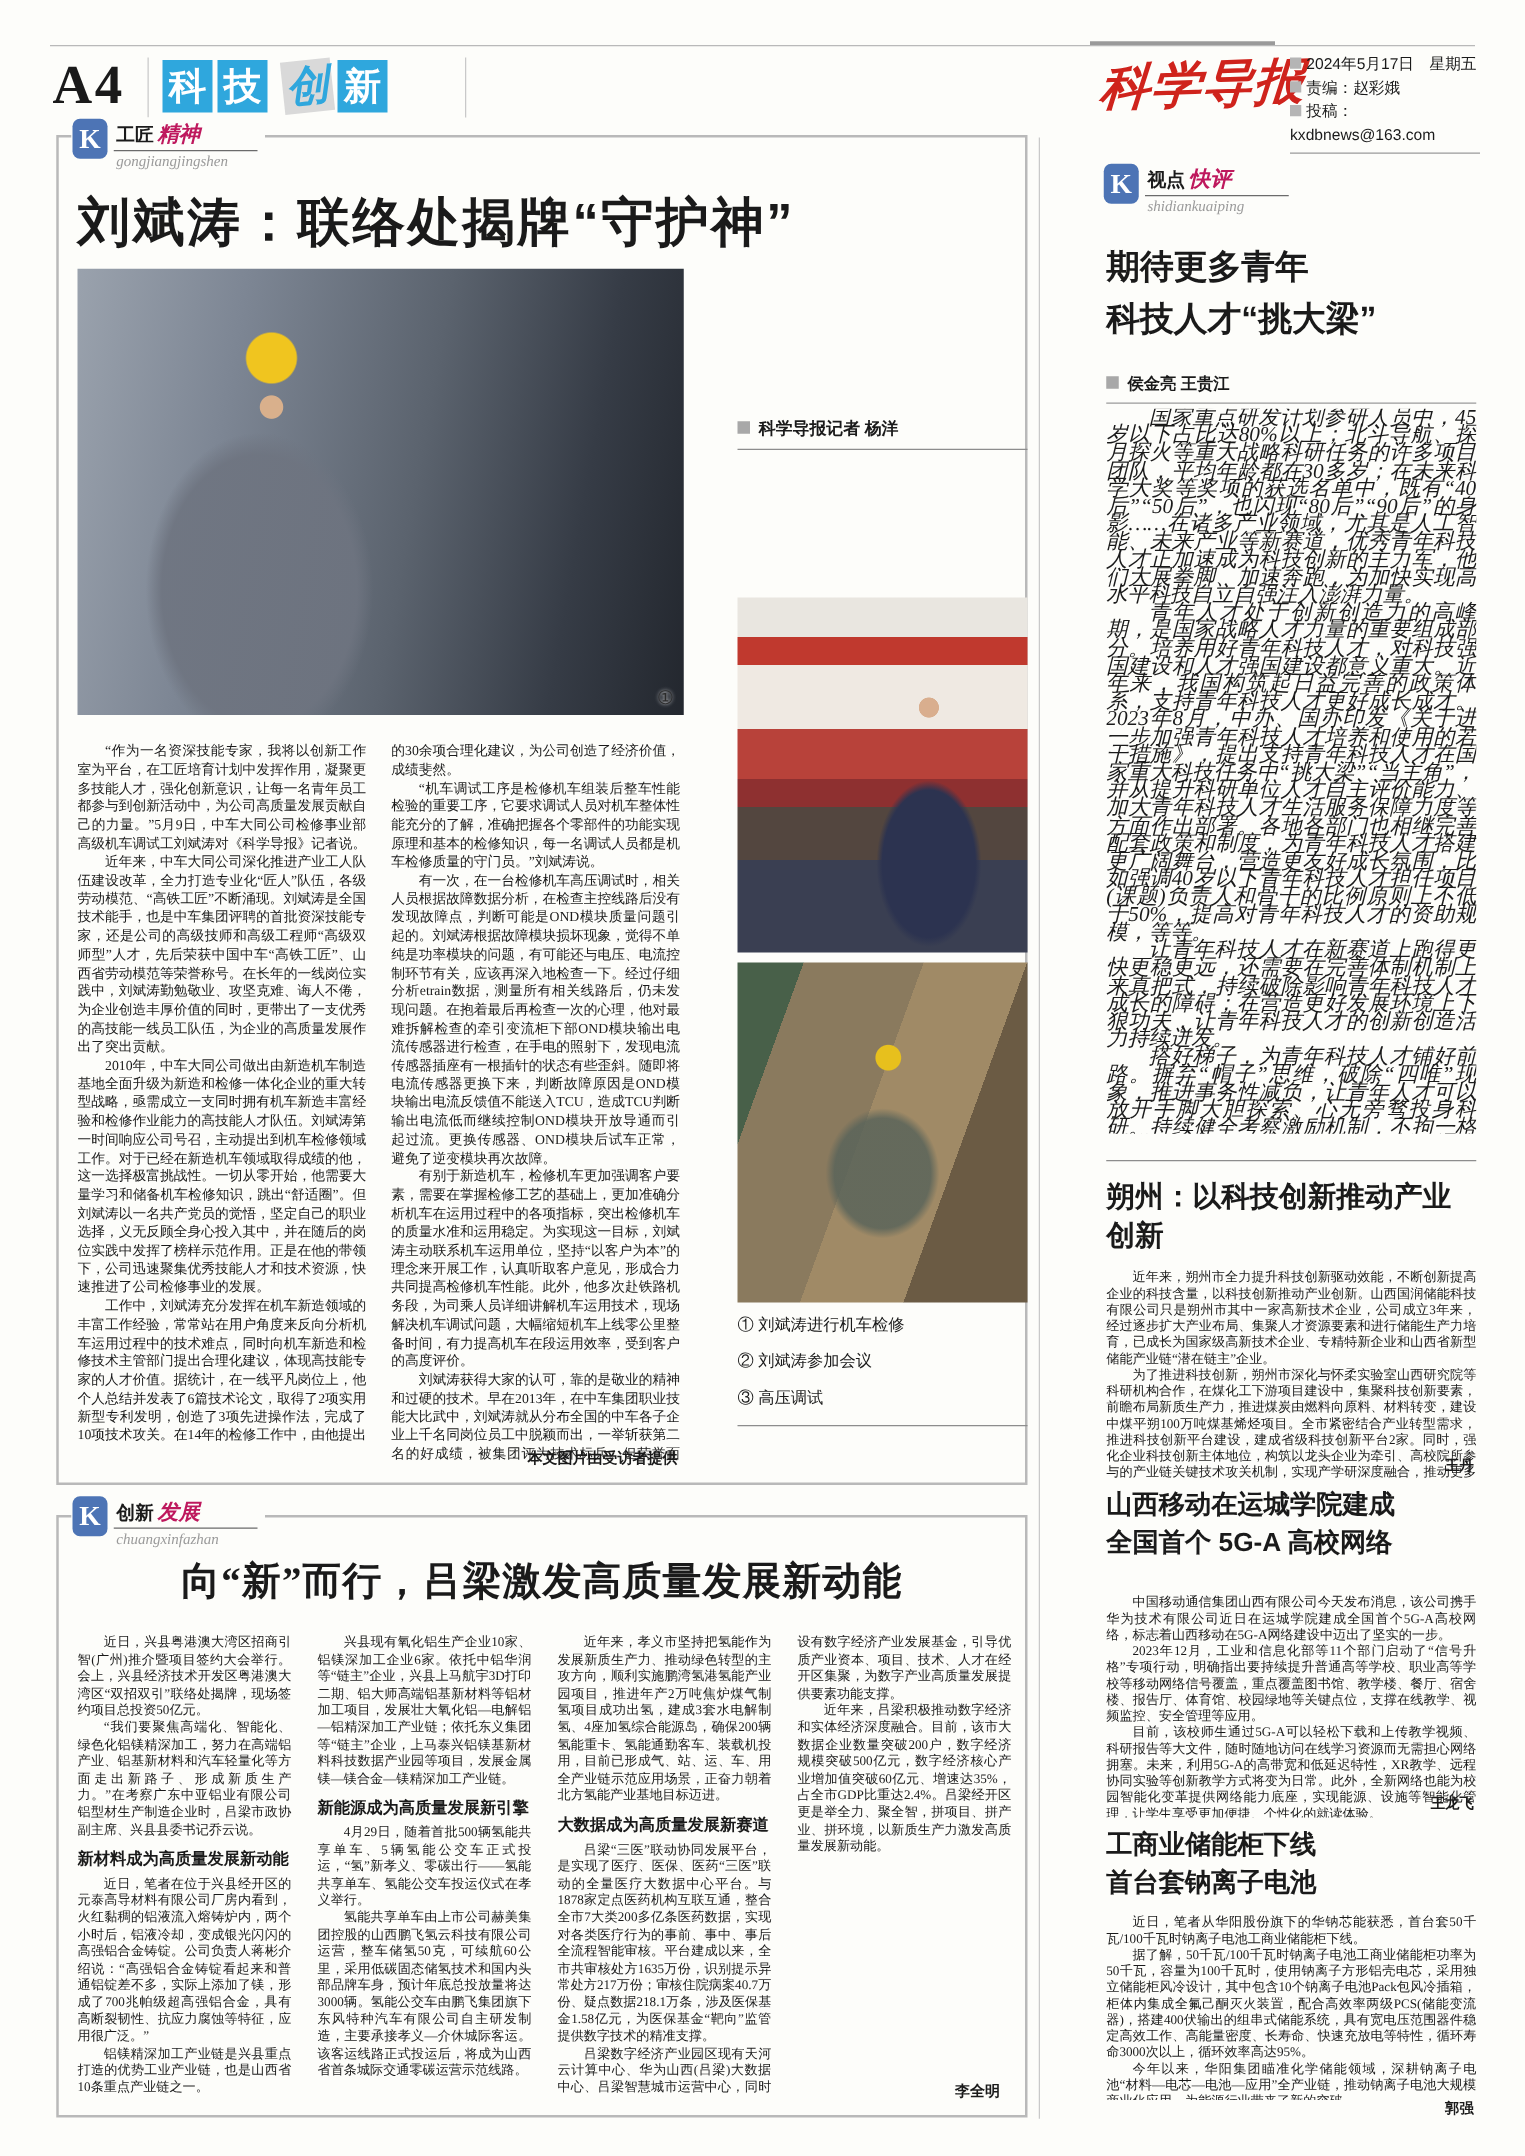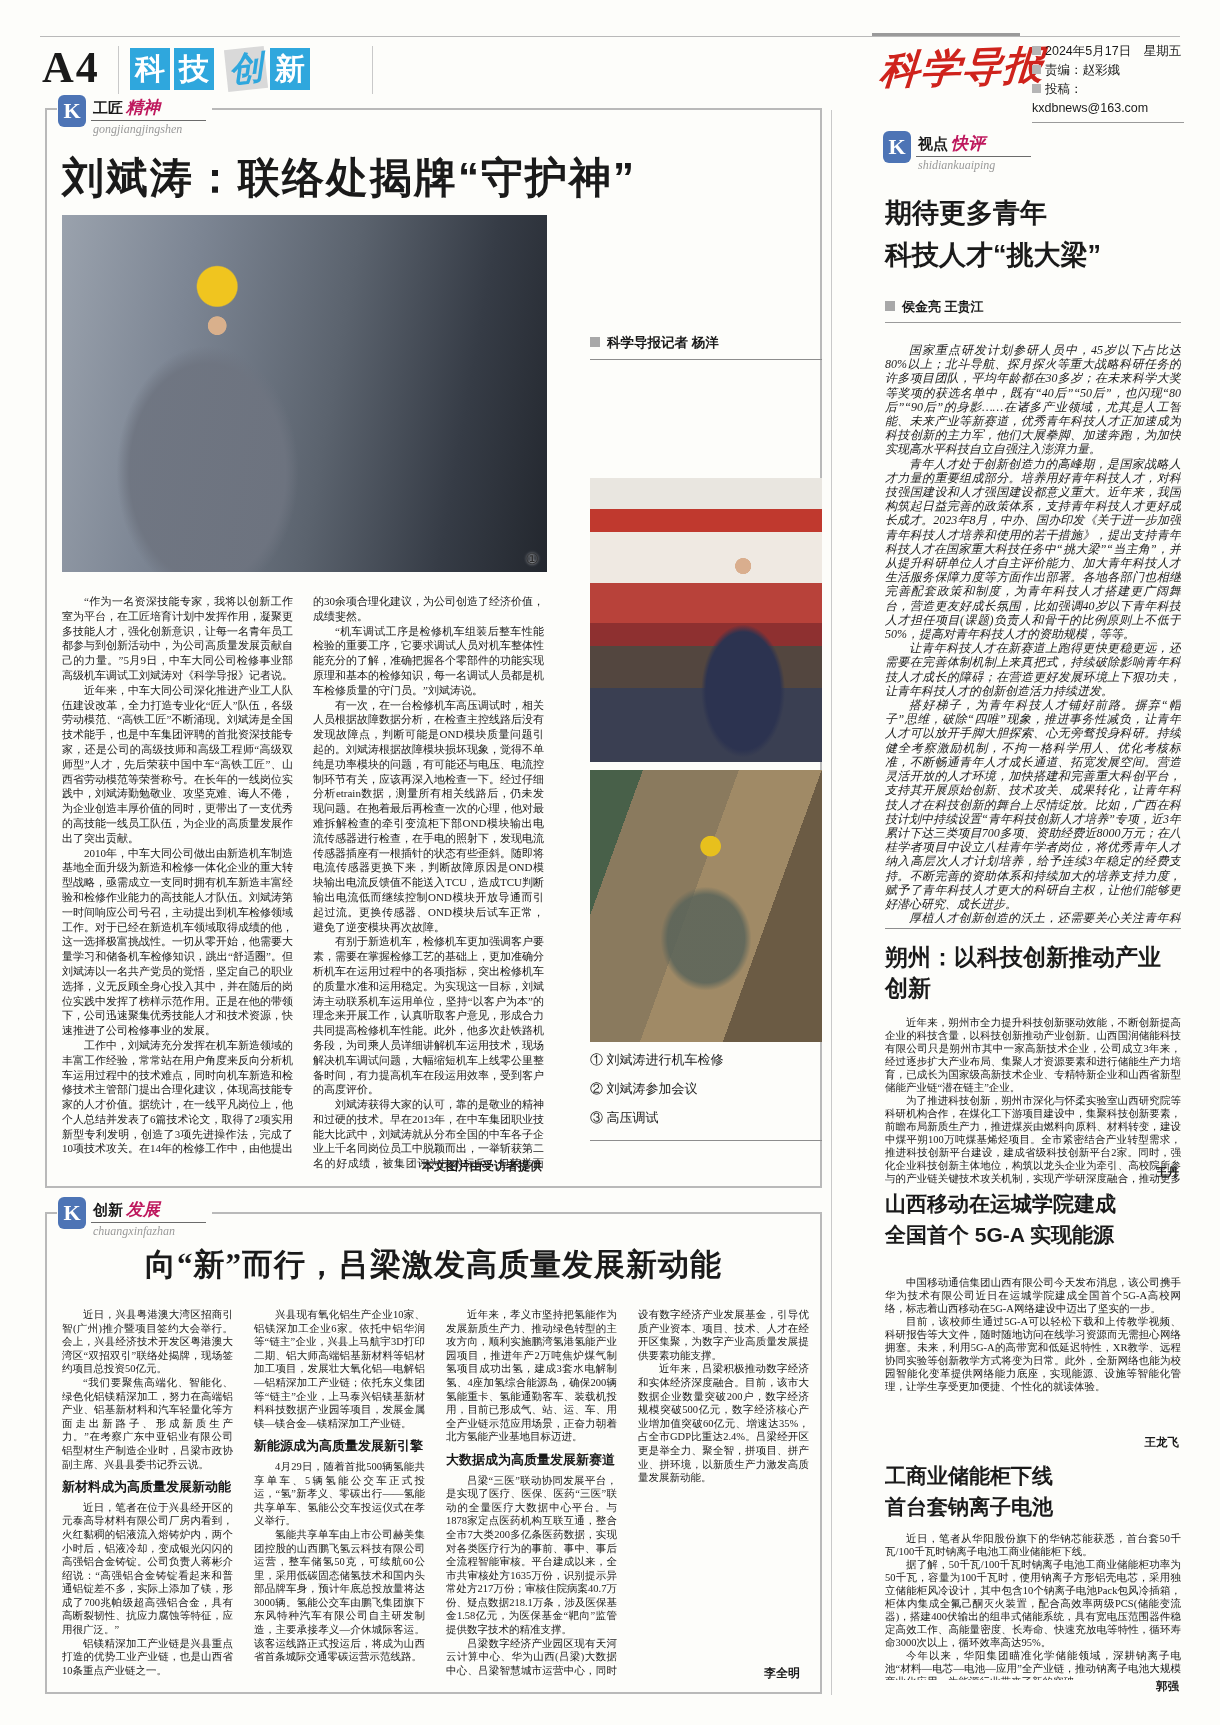--- a/index.html
+++ b/index.html
@@ -77,22 +77,22 @@
          column-fill:auto;font-size:10.5px;line-height:13.6px;text-align:justify;overflow:hidden;}
   .lflow h4{margin:9px 0 7px;font-size:13px;font-family:"Liberation Sans",sans-serif;text-indent:0;}
   .sig{position:absolute;font-size:12px;font-weight:bold;font-family:"Liberation Sans",sans-serif;}
   .sig-li{right:20px;bottom:10px;}
   
   .rbadge{left:882px;top:130px;}
   .essay-headline{left:885px;top:192px;font-size:27px;font-weight:700;line-height:42px;
                   font-family:"Liberation Sans","DejaVu Sans",sans-serif;}
   .essay-byline{left:885px;top:298px;width:296px;font-size:13px;font-weight:bold;
                 font-family:"Liberation Sans",sans-serif;border-bottom:1px solid #9a9a9a;padding-bottom:6px;}
-  .essay-body{left:885px;top:343px;width:296px;height:580px;overflow:hidden;
-              font-size:12px;line-height:14.2px;font-style:italic;text-align:justify;}
+  .essay-body{left:885px;top:327px;width:296px;height:580px;overflow:hidden;
+              font-size:17px;line-height:14.2px;font-style:italic;text-align:justify;}
   .essay-body p{margin:0;text-indent:2em;}
   .hdivider{left:885px;top:928px;width:296px;height:1px;background:#8d8d8d;}
   .rart{width:296px;}
   .rart h2{margin:0;font-family:"Liberation Sans","DejaVu Sans",sans-serif;}
   .rbody{overflow:hidden;font-size:10.5px;line-height:13px;text-align:justify;}
   .rsig{position:absolute;right:2px;bottom:0;font-size:11.5px;font-weight:bold;
         font-family:"Liberation Sans",sans-serif;}
   .art-shuozhou{left:885px;top:942px;height:238px;}
   .art-shuozhou h2{font-size:23px;}
   .art-shuozhou .rbody{margin-top:12px;height:168px;}
@@ -211,24 +211,25 @@
   <div class="rbody">
       <p>近年来，朔州市全力提升科技创新驱动效能，不断创新提高企业的科技含量，以科技创新推动产业创新。山西国润储能科技有限公司只是朔州市其中一家高新技术企业，公司成立3年来，经过逐步扩大产业布局、集聚人才资源要素和进行储能生产力培育，已成长为国家级高新技术企业、专精特新企业和山西省新型储能产业链“潜在链主”企业。</p>
       <p>为了推进科技创新，朔州市深化与怀柔实验室山西研究院等科研机构合作，在煤化工下游项目建设中，集聚科技创新要素，前瞻布局新质生产力，推进煤炭由燃料向原料、材料转变，建设中煤平朔100万吨煤基烯烃项目。全市紧密结合产业转型需求，推进科技创新平台建设，建成省级科技创新平台2家。同时，强化企业科技创新主体地位，构筑以龙头企业为牵引、高校院所参与的产业链关键技术攻关机制，实现产学研深度融合，推动更多科技创新成果转化为新的产业增长点。</p>
     </div>
   <div class="rsig">王丹</div>
 </div>
 
 <div class="abs rart art-5g" style="position:absolute;">
   <h2>
     <div>山西移动在运城学院建成</div>
-    <div>全国首个 5G-A 实现能源</div>
+    <div>全国首个 5G-A 高校网络</div>
   </h2>
   <div class="rbody">
       <p>中国移动通信集团山西有限公司今天发布消息，该公司携手华为技术有限公司近日在运城学院建成全国首个5G-A高校网络，标志着山西移动在5G-A网络建设中迈出了坚实的一步。</p>
+      <p>2023年12月，工业和信息化部等11个部门启动了“信号升格”专项行动，明确指出要持续提升普通高等学校、职业高等学校等移动网络信号覆盖，重点覆盖图书馆、教学楼、餐厅、宿舍楼、报告厅、体育馆、校园绿地等关键点位，支撑在线教学、视频监控、安全管理等应用。</p>
       <p>目前，该校师生通过5G-A可以轻松下载和上传教学视频、科研报告等大文件，随时随地访问在线学习资源而无需担心网络拥塞。未来，利用5G-A的高带宽和低延迟特性，XR教学、远程协同实验等创新教学方式将变为日常。此外，全新网络也能为校园智能化变革提供网络能力底座，实现能源、设施等智能化管理，让学生享受更加便捷、个性化的就读体验。</p>
     </div>
   <div class="rsig">王龙飞</div>
 </div>
 
 <div class="abs rart art-na" style="position:absolute;">
   <h2>
     <div>工商业储能柜下线</div>
     <div>首台套钠离子电池</div>
   </h2>

